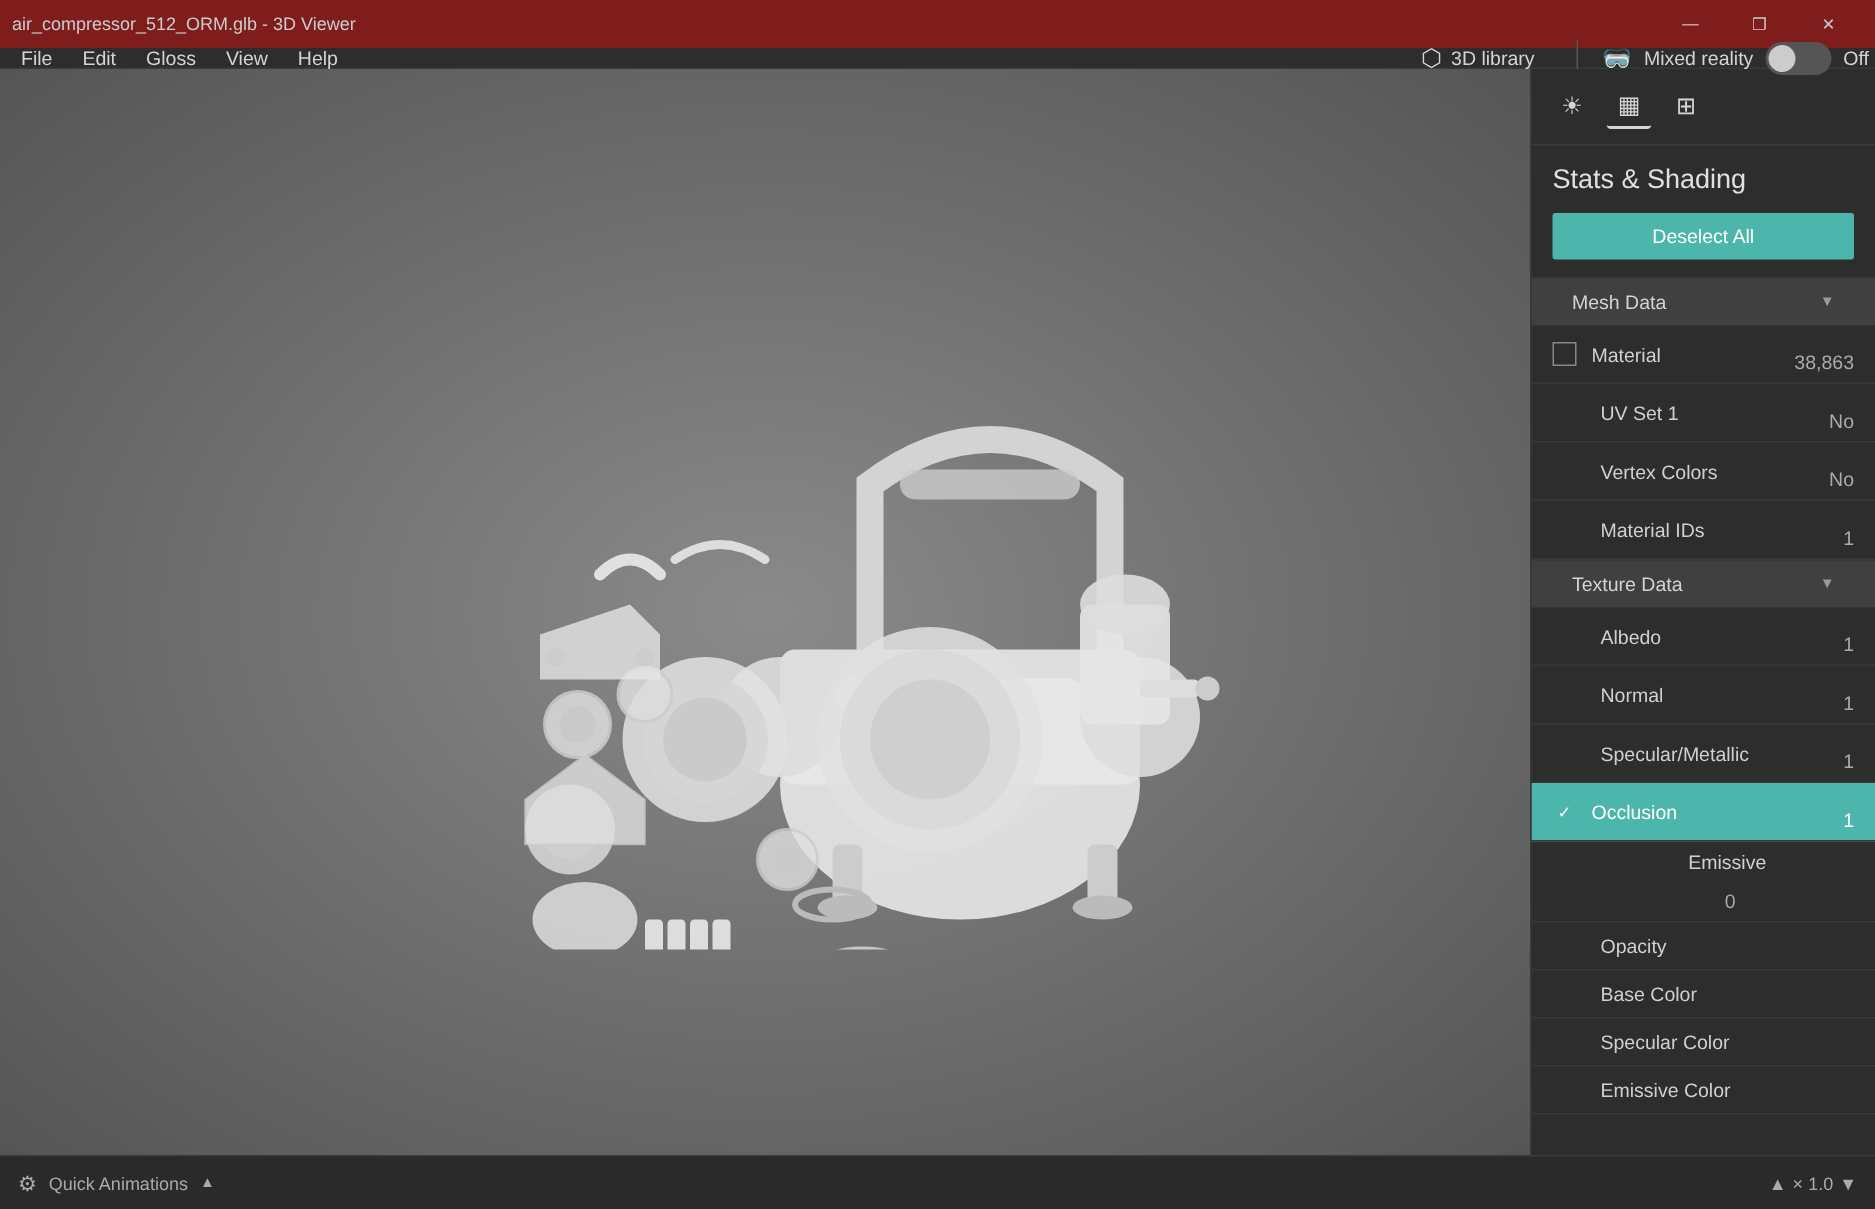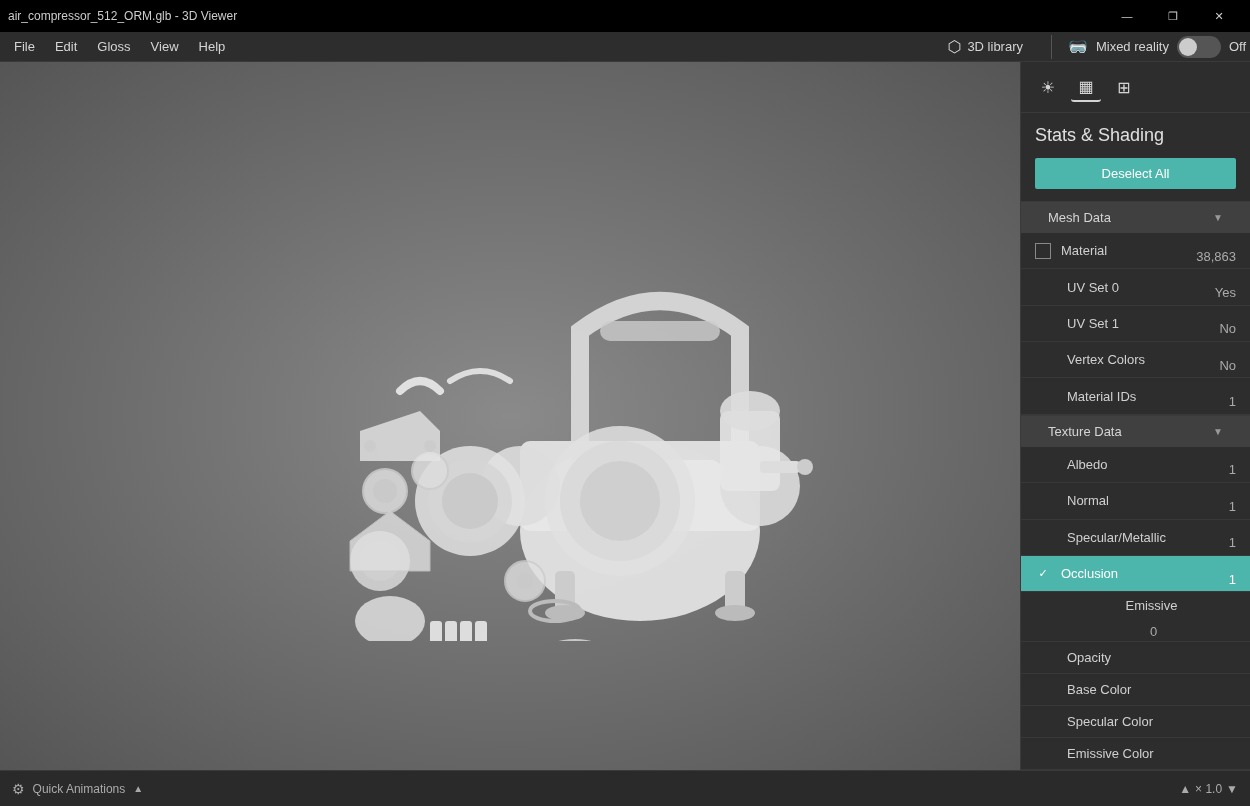--- a/index.html
+++ b/index.html
@@ -10,21 +10,21 @@
       font-size: 13px;
       width: 1250px;
       height: 806px;
       overflow: hidden;
       display: flex;
       flex-direction: column;
     }
 
     
     #titlebar {
-      background: #000000;
+      background: #7f1d1d;
       height: 32px;
       display: flex;
       align-items: center;
       padding: 0 8px;
       flex-shrink: 0;
       user-select: none;
     }
     #titlebar .title-text {
       font-size: 12px;
       color: #cccccc;
@@ -43,21 +43,21 @@
       background: transparent;
       border: none;
       color: #cccccc;
       cursor: pointer;
       font-size: 11px;
     }
 
     
     #menubar {
       background: #2d2d2d;
-      height: 30px;
+      height: 14px;
       display: flex;
       align-items: center;
       padding: 0 4px;
       flex-shrink: 0;
       border-bottom: 1px solid #3a3a3a;
     }
     .menu-item {
       padding: 4px 10px;
       color: #d4d4d4;
       cursor: pointer;
@@ -422,24 +422,20 @@
       <span>Mesh Data</span>
       <span class="chevron">▼</span>
     </div>
 
     <div class="data-row triangles-row">
       <div class="checkbox"></div>
       <span class="label">Material</span>
       <span class="value">38,863</span>
     </div>
     <div class="data-row" style="padding-left:46px;">
-      <span class="label">UV Set 0</span>
-      <span class="value">Yes</span>
-    </div>
-    <div class="data-row" style="padding-left:46px;">
       <span class="label">UV Set 1</span>
       <span class="value">No</span>
     </div>
     <div class="data-row" style="padding-left:46px;">
       <span class="label">Vertex Colors</span>
       <span class="value">No</span>
     </div>
     <div class="data-row" style="padding-left:46px;">
       <span class="label">Material IDs</span>
       <span class="value">1</span>

